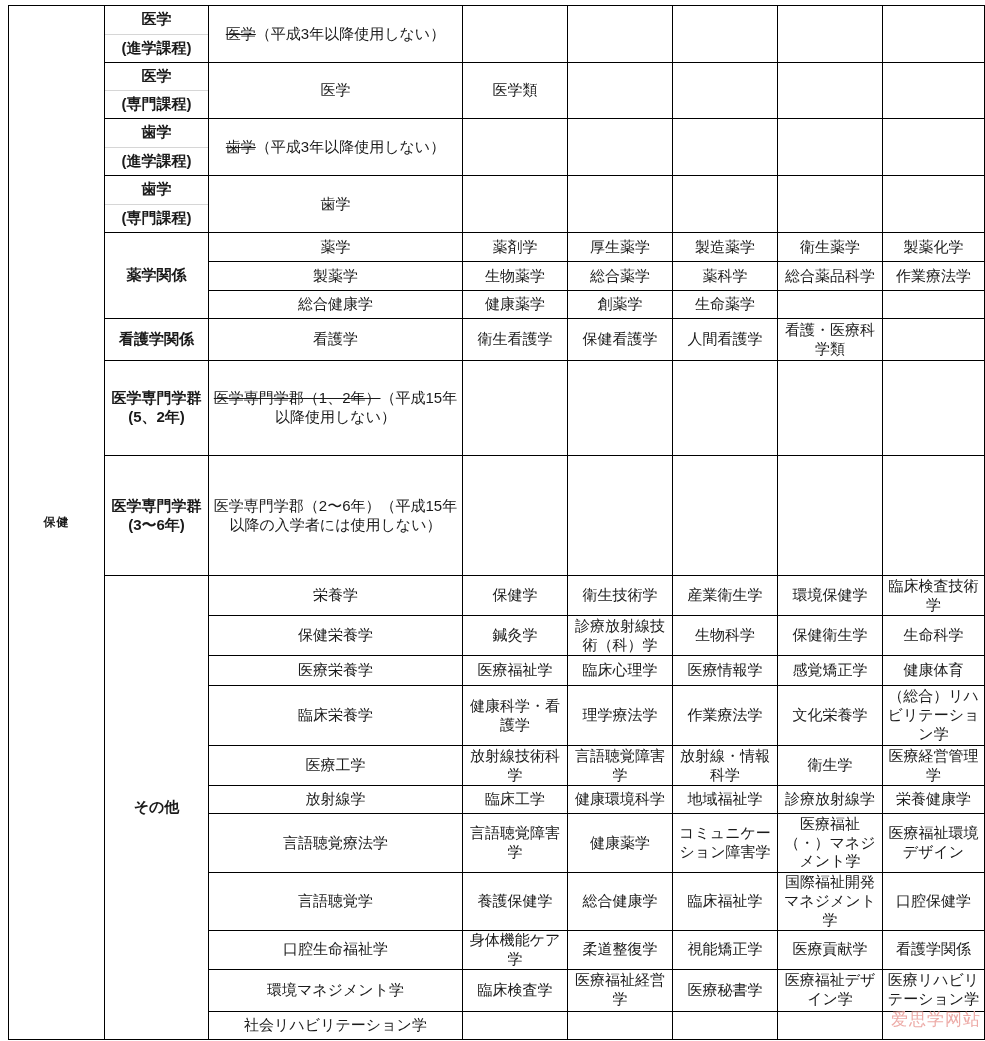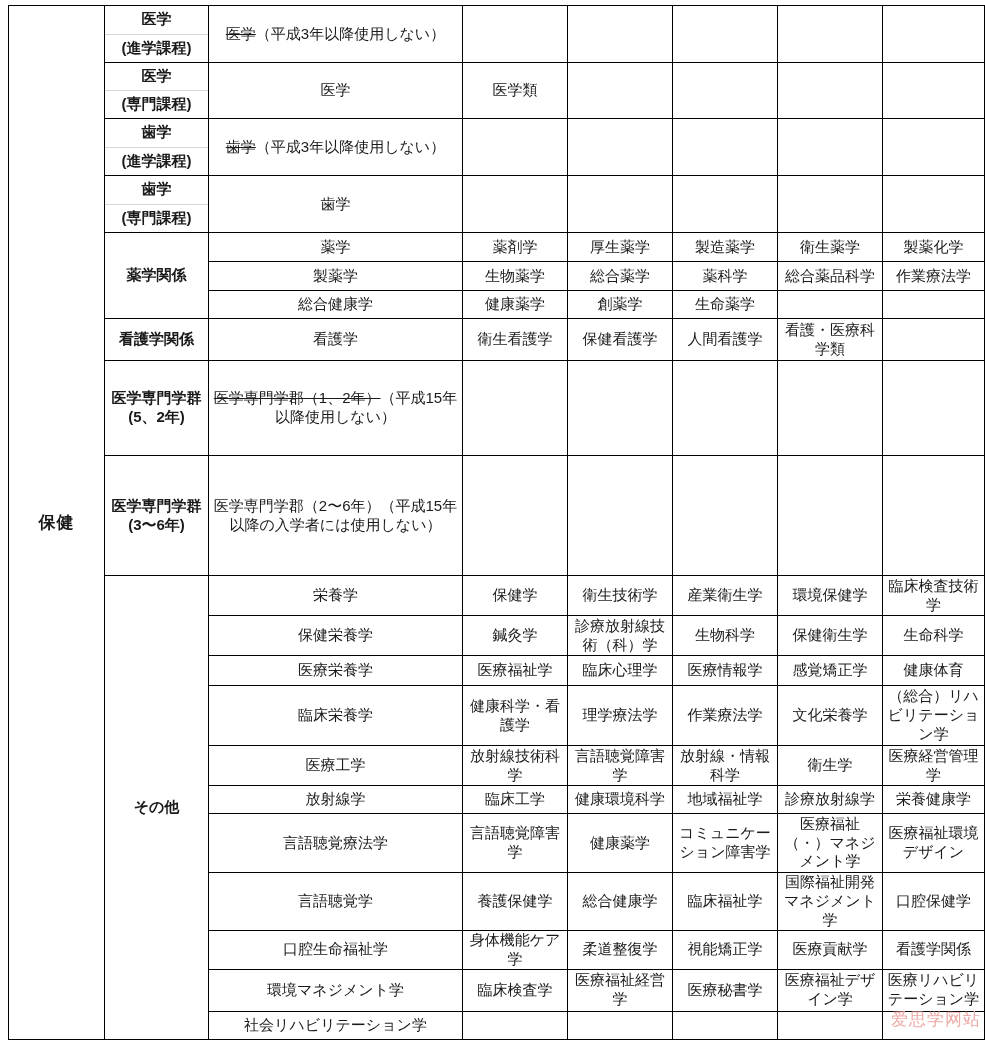--- a/index.html
+++ b/index.html
@@ -1,20 +1,20 @@
 <!DOCTYPE html>
 <html><head>
 <meta charset="utf-8">
 <style>
   html,body{margin:0;padding:0;background:#fff;}
   body{width:985px;height:1041px;font-family:"Liberation Sans",sans-serif;color:#1a1a1a;}
   .sheet{position:relative;width:985px;height:1041px;overflow:hidden;background:#fff;}
   table{border-collapse:collapse;table-layout:fixed;position:absolute;left:8px;top:5px;width:976px;}
   td{border:1px solid #000;text-align:center;vertical-align:middle;font-size:15px;line-height:1.25;padding:0 2px;overflow:hidden;word-break:break-all;}
-  td.group{font-weight:bold;font-size:17px;letter-spacing:1px;}
+  td.group{font-weight:bold;font-size:12px;letter-spacing:1px;}
   td.cat{font-weight:bold;}
   td.split{padding:0;}
   .split-inner{display:flex;flex-direction:column;height:100%;font-weight:bold;}
   .split-inner .half{flex:1;display:flex;align-items:center;justify-content:center;}
   .split-inner .half.top{border-bottom:1px solid #d6d6d6;}
   .cat2line div{font-weight:bold;}
   .strike{text-decoration:line-through;}
   .watermark{position:absolute;right:4px;bottom:10px;font-size:17px;color:#edaba7;letter-spacing:1px;font-family:Liberation Serif, serif;}
 </style>
 </head>

